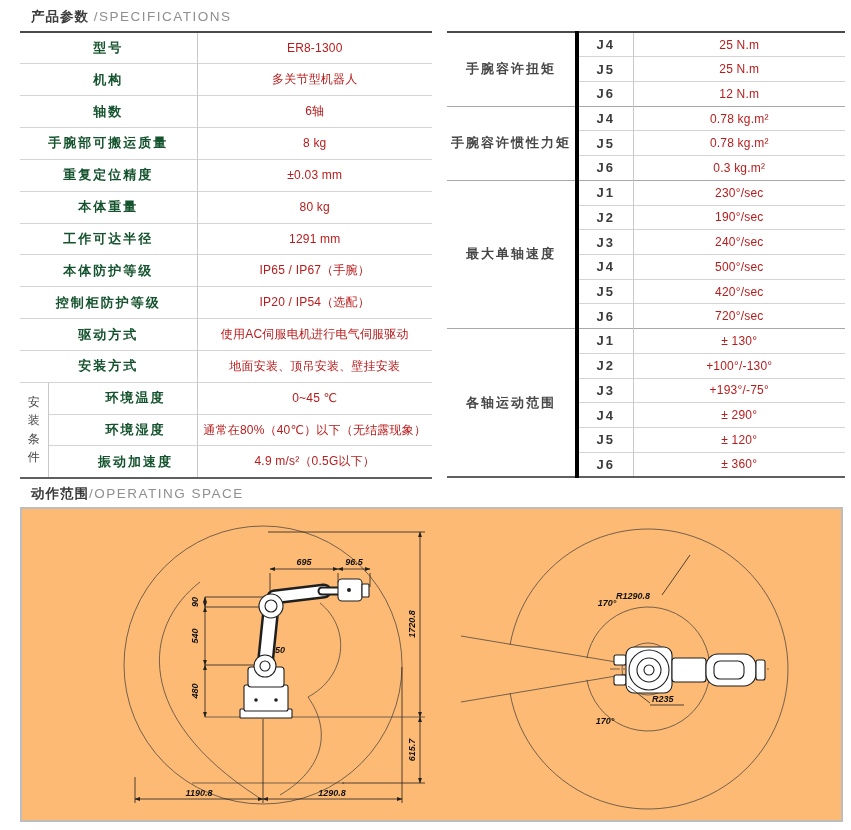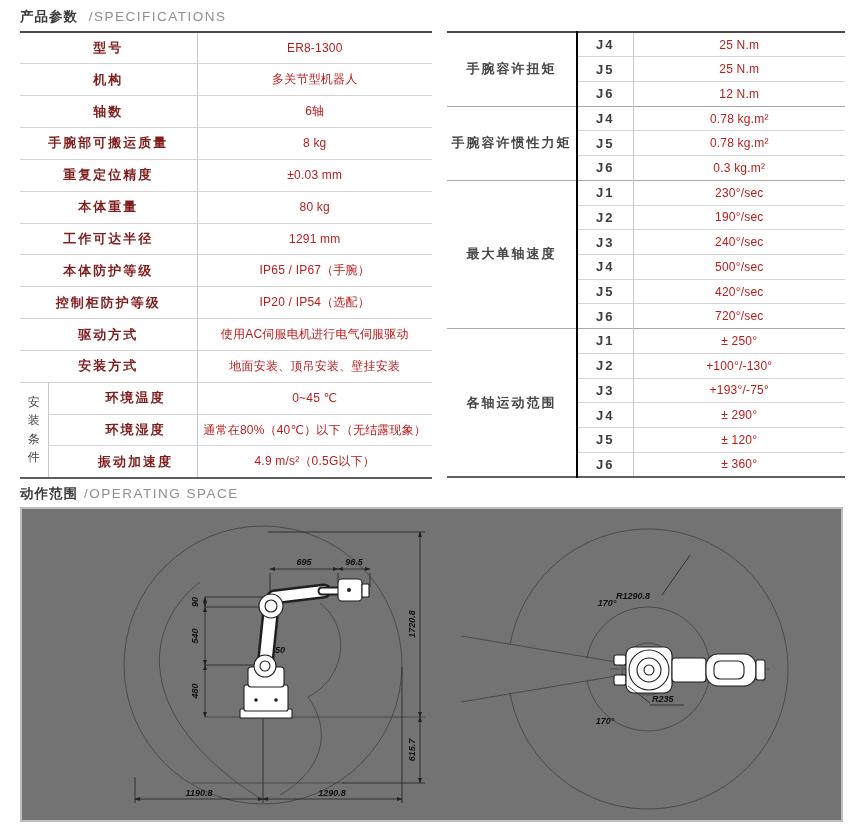--- a/index.html
+++ b/index.html
@@ -1,49 +1,49 @@
 <!DOCTYPE html>
 <html><head>
 <meta charset="utf-8">
 <style>
   html,body { margin:0; padding:0; background:#ffffff; }
   body { width:851px; height:830px; position:relative; overflow:hidden;
          font-family:"Liberation Sans","DejaVu Sans",sans-serif; }
 
   .hd { position:absolute; font-size:13.5px; white-space:nowrap; }
-  .hd .zh { font-weight:bold; color:#3b3b3b; letter-spacing:1px; }
-  .hd .en { color:#8f8f8f; letter-spacing:1.5px;margin-left:6px; }
+  .hd .zh { font-weight:bold; color:#3b3b3b; letter-spacing:1px;margin-left:11px; }
+  .hd .en { color:#8f8f8f; letter-spacing:1.5px; }
   #hd-spec  { left:20px; top:8px; }
   #hd-space { left:20px; top:485px; }
 
   table.spec { position:absolute; border-collapse:collapse; table-layout:fixed;
                border-top:2px solid #4a4a4a; border-bottom:2px solid #5f5f5f; }
   #tbl-left  { left:20px;  top:31px; width:412px; }
   #tbl-right { left:447px; top:31px; width:398px; }
   #tbl-left  tr { height:31.85px; }
   #tbl-right tr { height:24.72px; }
 
   .spec th, .spec td { padding:0; text-align:center; vertical-align:middle;
                        border-top:1px solid #d4d4d4; }
   .spec tr:first-child > th, .spec tr:first-child > td { border-top:none; }
   tr.gs > th, tr.gs > td { border-top:1px solid #a8a8a8; }
 
-  .lbl  { font-weight:bold; color:#7f1d1d; font-size:13px; letter-spacing:2px; }
+  .lbl  { font-weight:bold; color:#14532d; font-size:13px; letter-spacing:2px; }
   .val  { color:#b91c1c; font-size:12px; letter-spacing:0.2px; font-weight:normal; }
   #tbl-left .val { border-left:1px solid #c9c9c9; }
   #tbl-left .sub { border-left:1px solid #c9c9c9;padding-left:26px; }
   .vhead { font-weight:normal; color:#474747; font-size:12px; }
   .vhead span { display:inline-block; width:14px; word-break:break-all;
                 line-height:1.55; letter-spacing:0; }
   .ghead { font-weight:bold; color:#474747; font-size:13px; letter-spacing:2px; }
   .jcell { font-weight:bold; color:#3c3c3c; font-size:13px; letter-spacing:2px;
-           border-left:2px solid #000000; border-right:1px solid #c9c9c9; }
+           border-left:4px solid #000000; border-right:1px solid #c9c9c9; }
 
   #diagram-box { position:absolute; left:20px; top:507px; width:823px; height:315px;
-                 border:2px solid #bdbdbd; box-sizing:border-box; background:#737373; }
+                 border:2px solid #bdbdbd; box-sizing:border-box; background:#fdba74; }
   #diagram-box svg { display:block; }
   .tn  { fill:none; stroke:#3a3a3a; stroke-width:0.7; }
   .dim { fill:none; stroke:#222222; stroke-width:0.8; }
   .dt  { font:italic bold 9px "Liberation Sans","DejaVu Sans",sans-serif; fill:#101010; }
   .rb  { fill:#ffffff; stroke:#1f1f1f; stroke-width:1.1; }
   .rbd { fill:#1f1f1f; stroke:none; }
   .limb  { stroke:#1f1f1f; stroke-linecap:round; fill:none; }
   .limbw { stroke:#ffffff; stroke-linecap:round; fill:none; }
 </style>
 </head>
@@ -174,21 +174,21 @@
         <td class="jcell">J5</td>
         <td class="val">420°/sec</td>
       </tr>
   <tr>
         <td class="jcell">J6</td>
         <td class="val">720°/sec</td>
       </tr>
   <tr class="gs">
     <th class="ghead" rowspan="6">各轴运动范围</th>
     <td class="jcell">J1</td>
-        <td class="val">± 250°</td>
+        <td class="val">± 130°</td>
       </tr>
   <tr>
         <td class="jcell">J2</td>
         <td class="val">+100°/-130°</td>
       </tr>
   <tr>
         <td class="jcell">J3</td>
         <td class="val">+193°/-75°</td>
       </tr>
   <tr>

